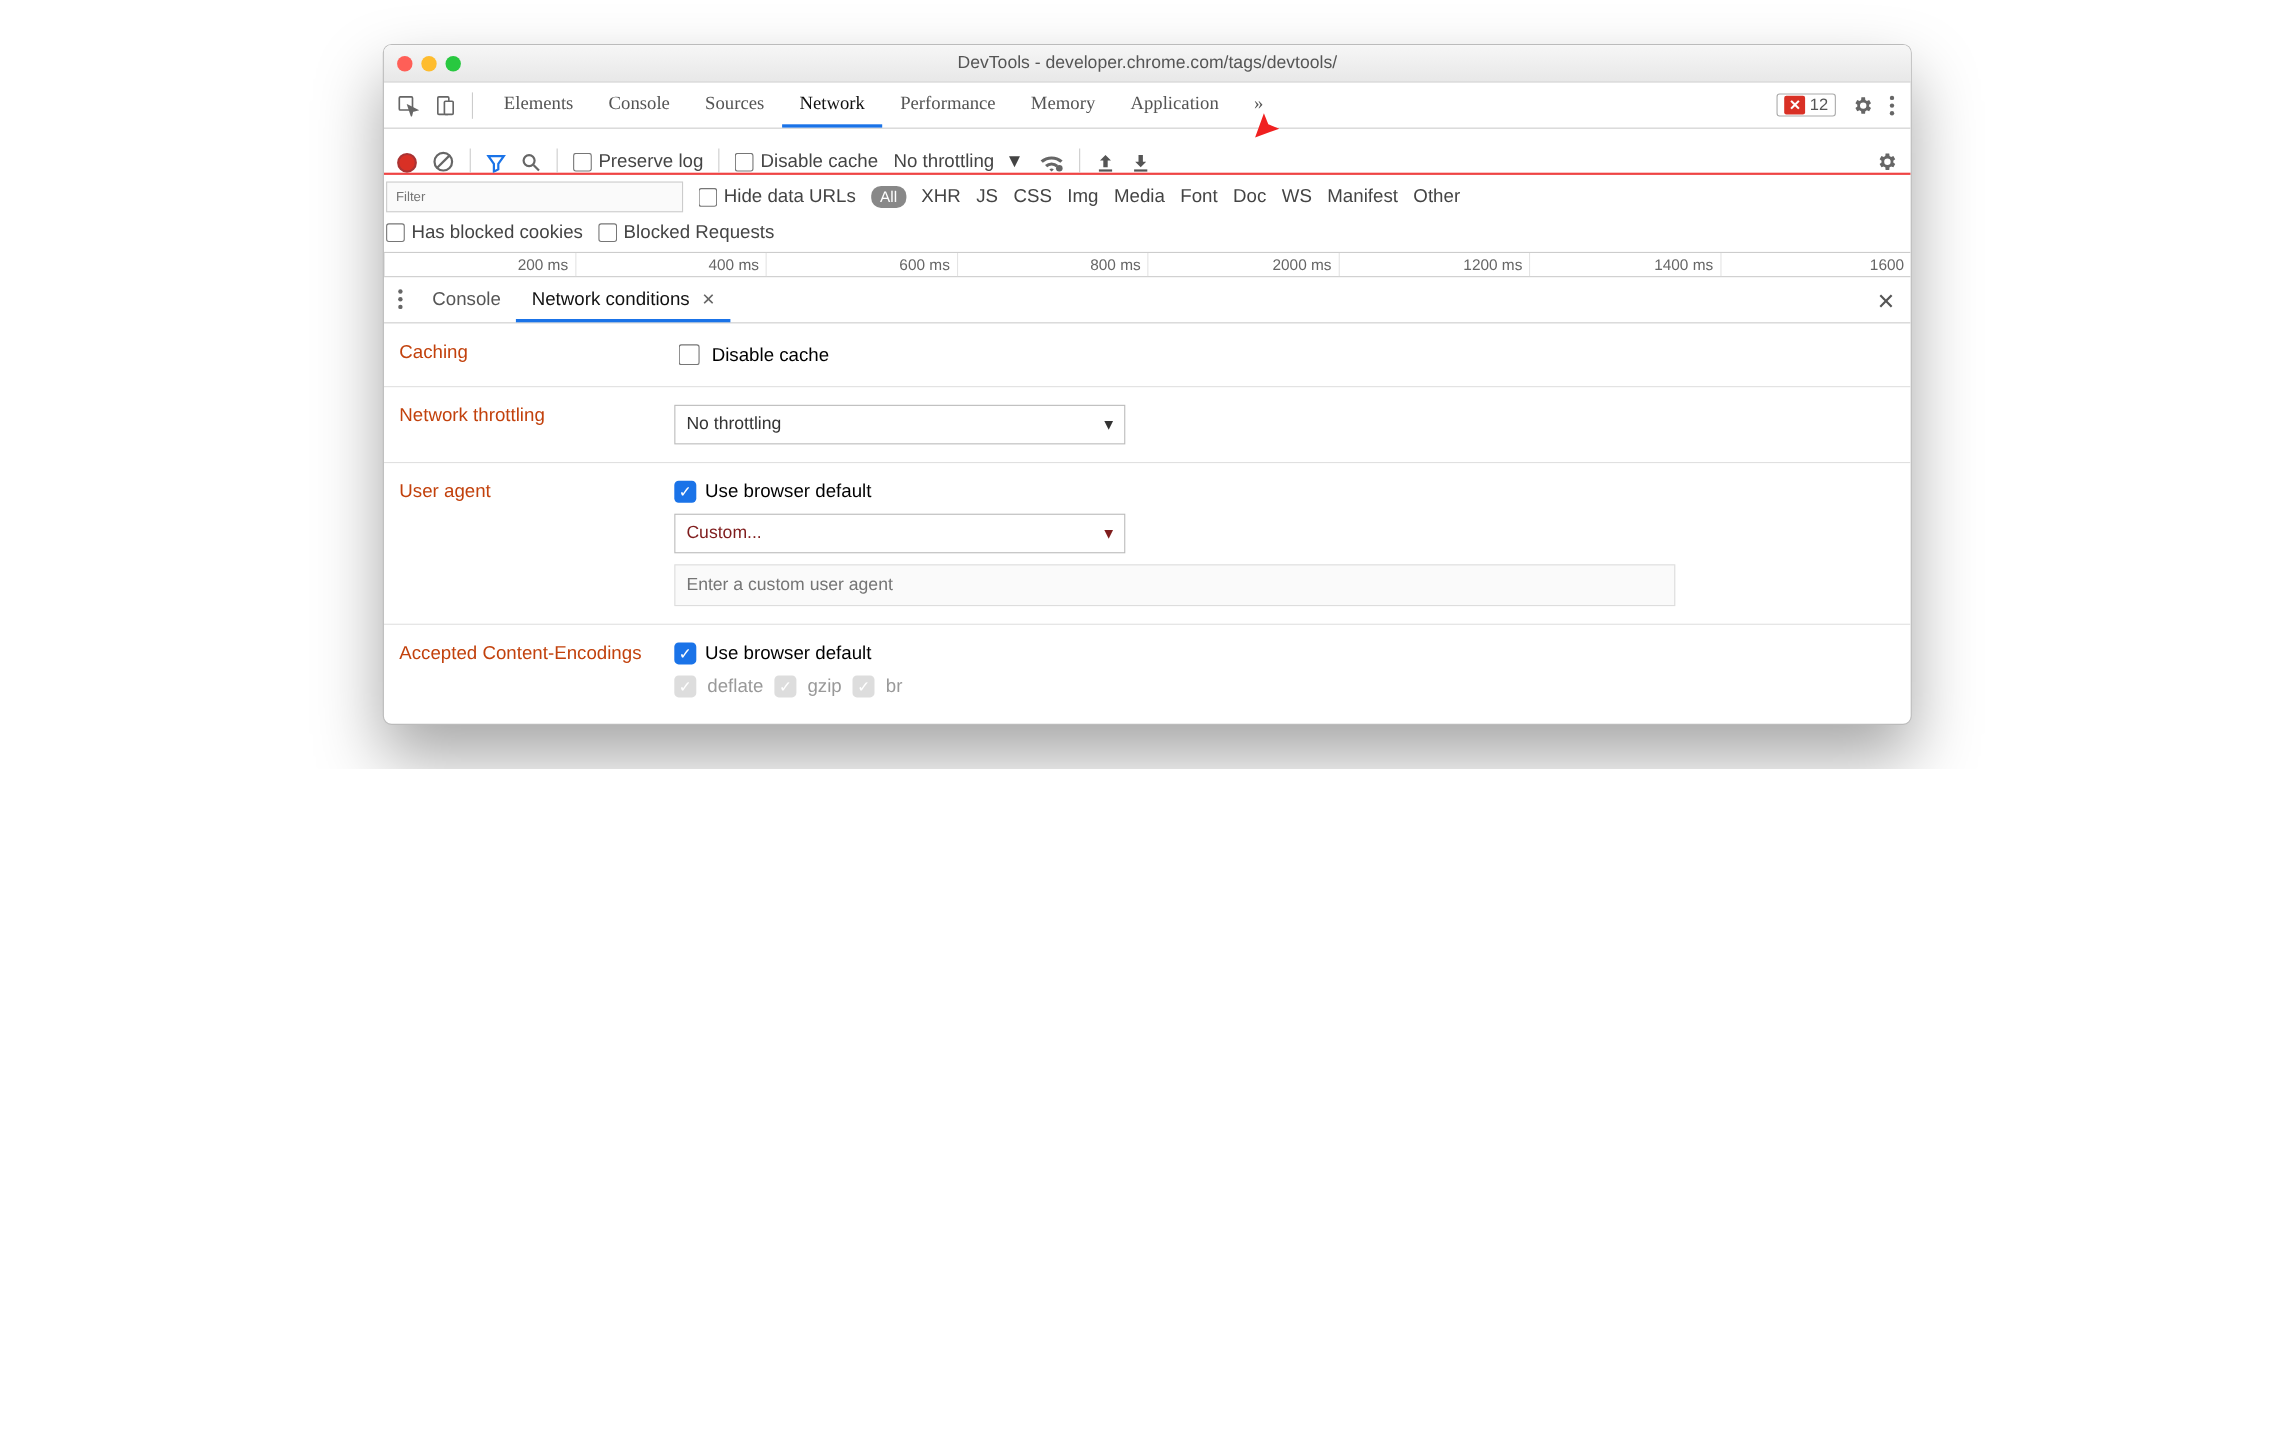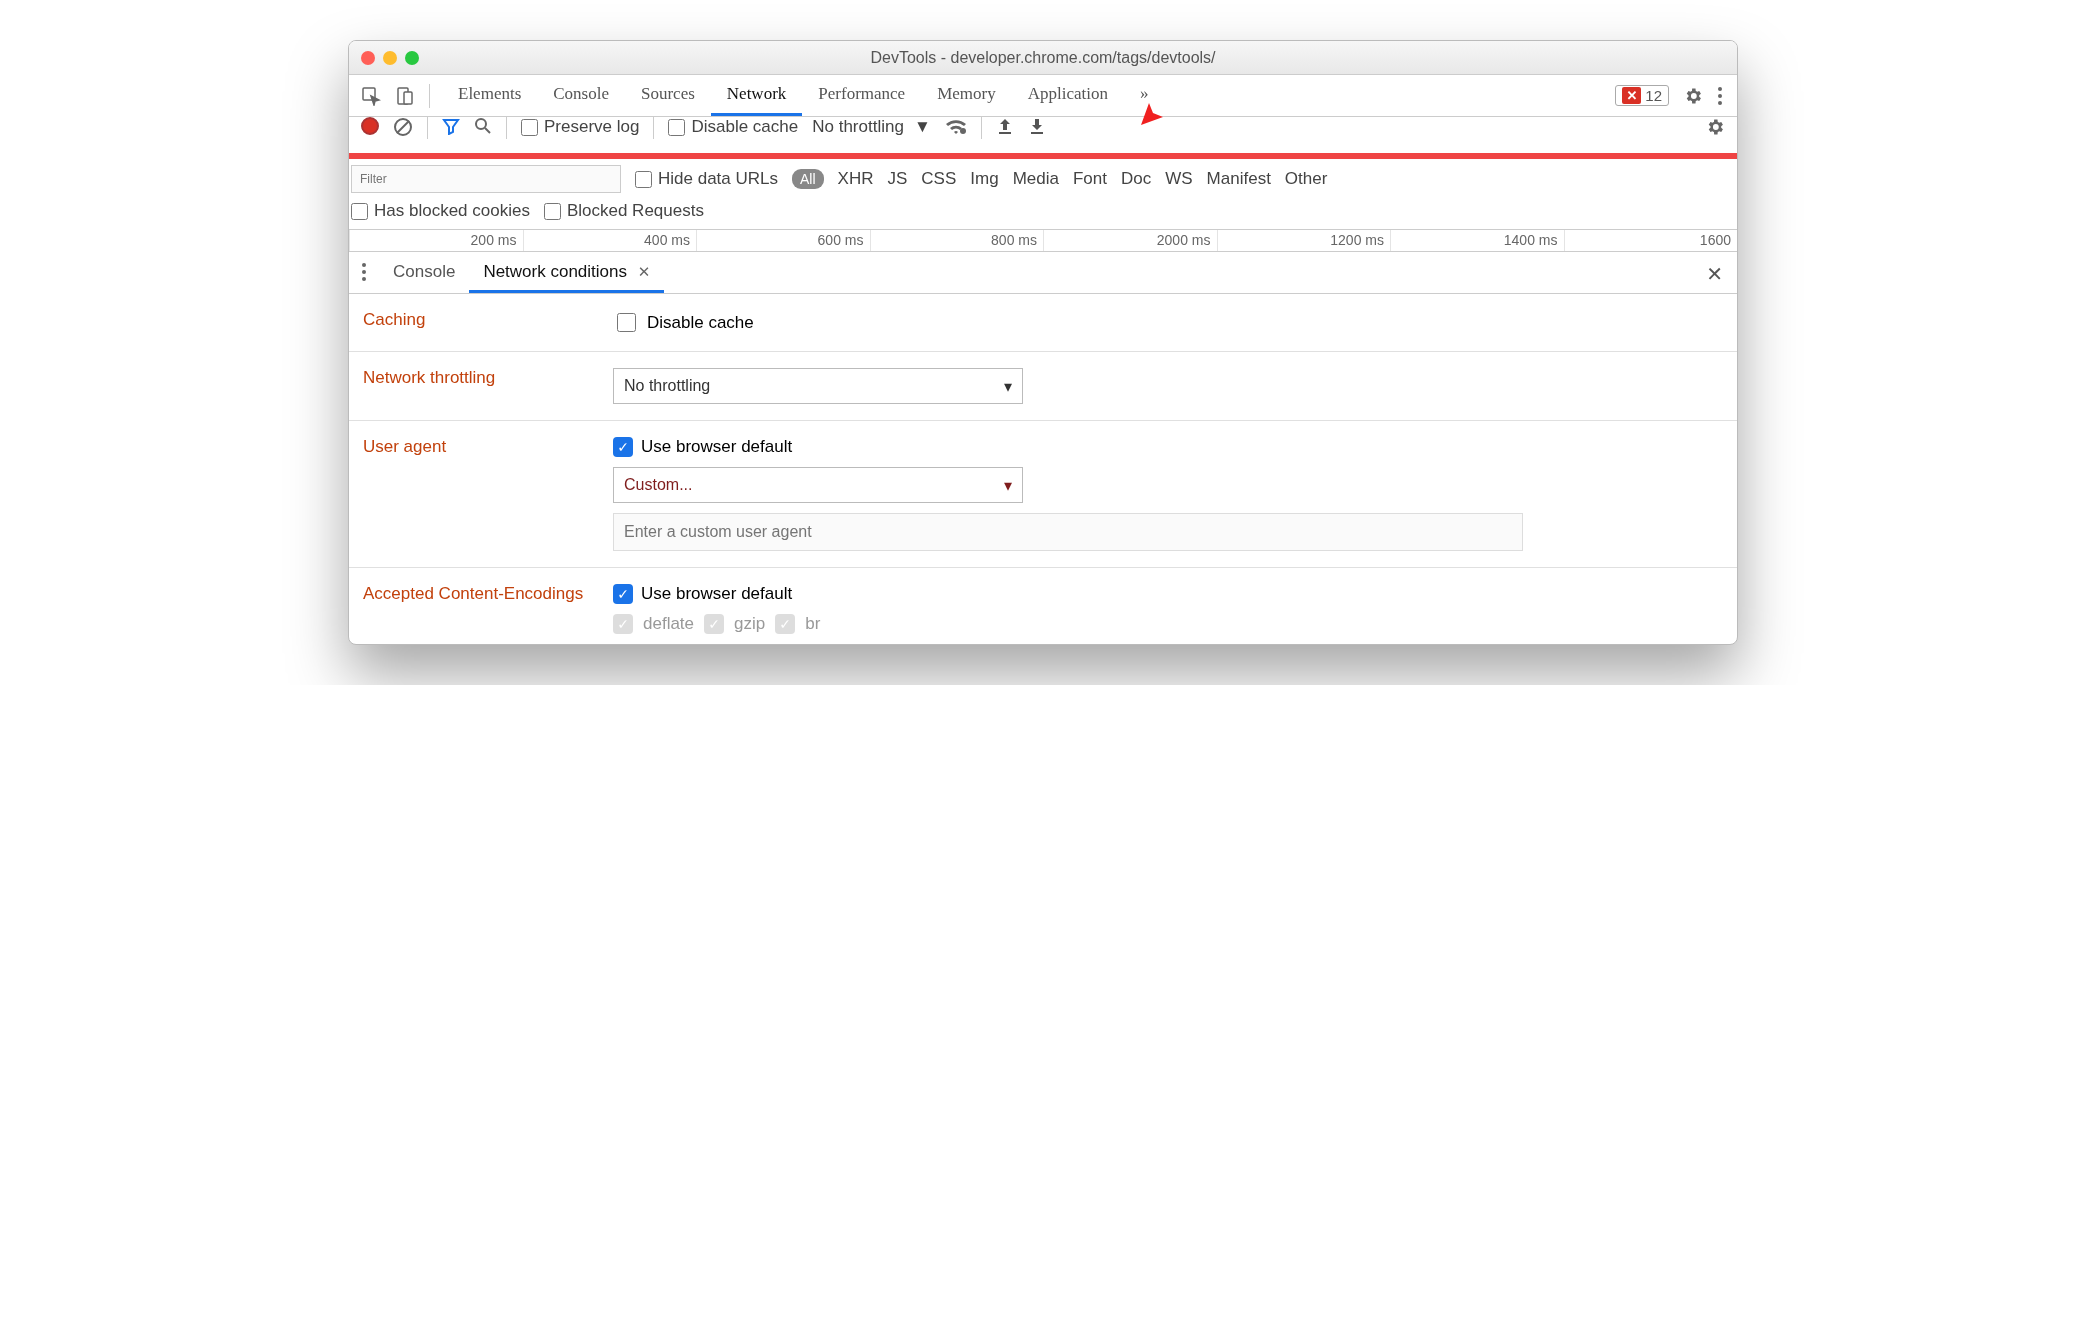--- a/index.html
+++ b/index.html
@@ -11,21 +11,21 @@
   .titlebar .title { position:absolute; left:0; right:0; text-align:center; color:#555; font-size:16px; pointer-events:none; }
   .tabstrip { height:42px; border-bottom:1px solid #ccc; display:flex; align-items:stretch; font-size:17px; color:#555; }
   .left-ico { display:flex; align-items:center; gap:14px; padding:0 12px; }
   .ico { color:#666; display:inline-flex; align-items:center; }
   .tab { padding:9px 16px 0; cursor:default;font-family:Liberation Serif, serif; }
   .tab.active { color:#111; border-bottom:3px solid #1a73e8; padding-top:9px; }
   .spacer{flex:1;}
   .right-ico{display:flex;align-items:center;gap:14px;padding:0 14px;}
   .errbadge{display:flex;align-items:center;gap:4px;border:1px solid #aaa;border-radius:3px;padding:1px 6px;font-size:15px;}
   .errbadge .x{background:#d93025;color:#fff;font-weight:bold;font-size:13px;padding:1px 4px;border-radius:2px;}
-  .toolbar{height:42px;border-bottom:6px solid #ef4444;display:flex;align-items:flex-start;gap:14px;padding:0 12px;font-size:17px;color:#444;}
+  .toolbar{height:42px;border-bottom:2px solid #ef4444;display:flex;align-items:flex-end;gap:14px;padding:0 12px;font-size:17px;color:#444;}
   .reddot{width:18px;height:18px;border-radius:50%;background:#d93025;border:2px solid #a33;}
   .cb{display:flex;align-items:center;gap:6px;}
   .cb input{width:17px;height:17px;margin:0;}
   .sel{display:flex;align-items:center;gap:10px;color:#444;}
   .filterrow{border-bottom:1px solid #ccc;padding:4px 0 6px;}
   .filterline{display:flex;align-items:center;gap:14px;padding:2px 2px;font-size:17px;color:#444;}
   .filterbox{border:1px solid #ccc;background:#fafafa;width:270px;height:28px;padding:2px 8px;font-size:12px;color:#888;}
   .pill{background:#888;color:#fff;border-radius:9px;padding:2px 8px;font-size:14px;}
   .filterline span.ft{cursor:default;}
   .timescale{height:22px;border-bottom:1px solid #ccc;display:flex;font-size:14px;color:#666;}
@@ -261,21 +261,21 @@
           <span class="chk on">✓</span>
           <span>Use browser default</span>
         </div>
         <div class="selectbox disabled">
           <span>Custom...</span>
           <span>▾</span>
         </div>
         <input class="uainput" disabled="" placeholder="Enter a custom user agent" style="">
       </div>
     </div>
-    <div class="row" style="padding-bottom:10px;">
+    <div class="row" style="padding-bottom:24px;">
       <div class="lbl">Accepted Content-Encodings</div>
       <div class="content">
         <div class="cbline">
           <span class="chk on">✓</span>
           <span>Use browser default</span>
         </div>
         <div class="encline">
           <span class="chk off">✓</span>
             <span>deflate</span>
           <span class="chk off">✓</span>

